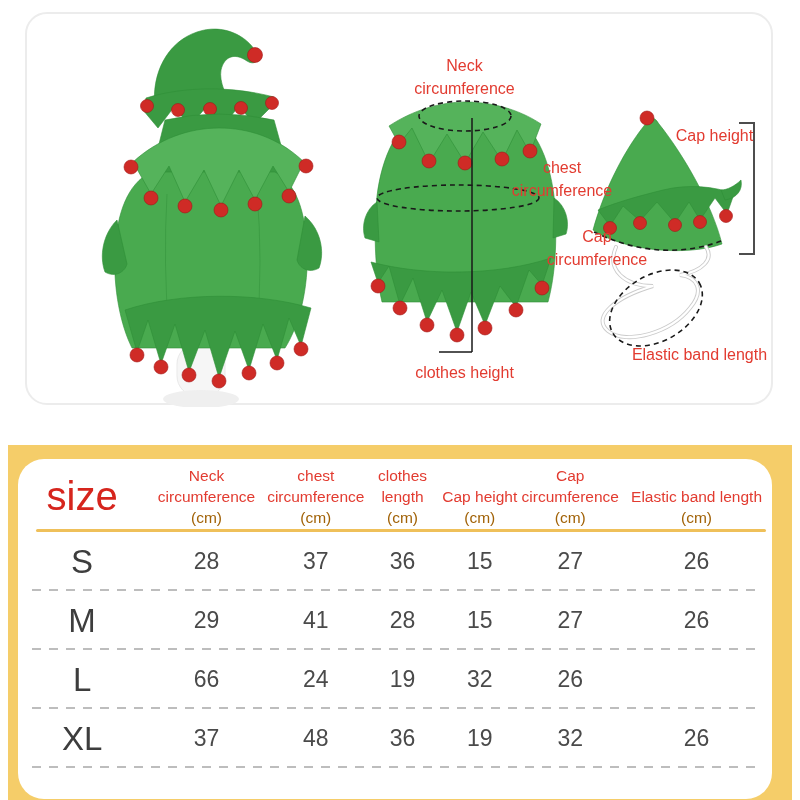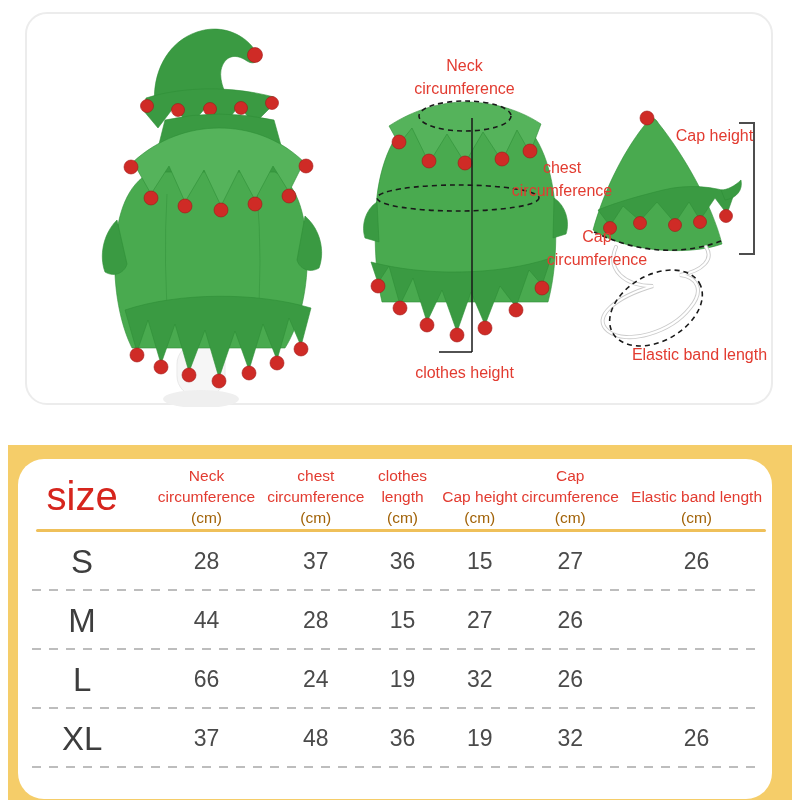--- a/index.html
+++ b/index.html
@@ -201,21 +201,22 @@
       <div class="valcell">37</div>
       <div class="valcell">36</div>
       <div class="valcell">15</div>
       <div class="valcell">27</div>
       <div class="valcell">26</div>
       <div class="dashline"></div>
     </div>
 
     <div class="trow grid7">
       <div class="sizecell">M</div>
-      <div class="valcell">44</div>
+      <div class="valcell">29</div>
+      <div class="valcell">41</div>
       <div class="valcell">28</div>
       <div class="valcell">15</div>
       <div class="valcell">27</div>
       <div class="valcell">26</div>
       <div class="dashline"></div>
     </div>
 
     <div class="trow grid7">
       <div class="sizecell">L</div>
       <div class="valcell">66</div>

